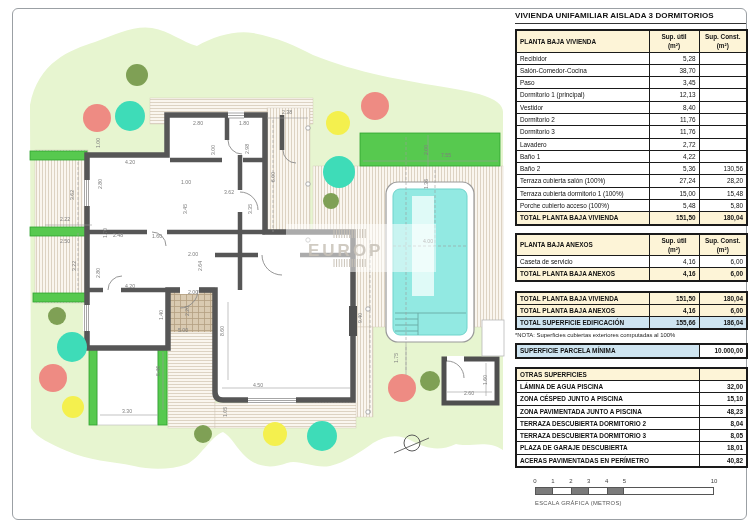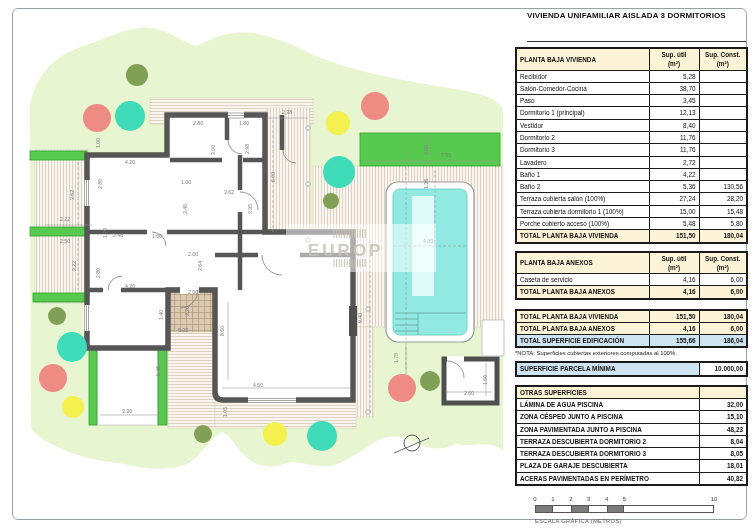--- a/index.html
+++ b/index.html
@@ -1,20 +1,20 @@
 <!DOCTYPE html>
 <html><head>
 <meta charset="utf-8">
 <style>
   html,body{margin:0;padding:0;background:#fff;}
   body{width:756px;height:528px;position:relative;font-family:"Liberation Sans",sans-serif;overflow:hidden;}
   #page-border{position:absolute;left:12px;top:8px;width:733px;height:510px;border:1.3px solid #9ba0a4;border-radius:6px;}
   #plan-svg{position:absolute;left:0;top:0;}
   #panel{position:absolute;left:515px;top:11px;width:231px;}
-  #panel .title{font-size:8px;font-weight:bold;color:#111;border-bottom:1px solid #333;padding-bottom:21px;margin-bottom:5px;letter-spacing:.1px;margin-left:12px;}
+  #panel .title{font-size:8px;font-weight:bold;color:#111;border-bottom:1px solid #333;padding-bottom:3px;margin-bottom:5px;letter-spacing:.1px;}
   table.t{width:100%;border-collapse:collapse;table-layout:fixed;border:2px solid #1a1a1a;}
   table.t td{border:1px solid #1a1a1a;font-size:6.4px;padding:1px 3px;color:#111;line-height:1.45;overflow:hidden;white-space:pre-line;vertical-align:middle;}
   td.num{text-align:right;}
   td.hd{background:#fdf4d7;font-weight:bold;text-align:center;}
   td.hd:first-child{text-align:left;}
   td.tot{background:#fdf4d7;font-weight:bold;}
   td.blue{background:#cfe5f1;font-weight:bold;}
   td.b{font-weight:bold;}
   .gap7{height:7px;} .gap9{height:9px;} .gap5{height:5px;} .gap8{height:8px;}
   #note{font-size:5.9px;color:#222;margin-top:2px;}

